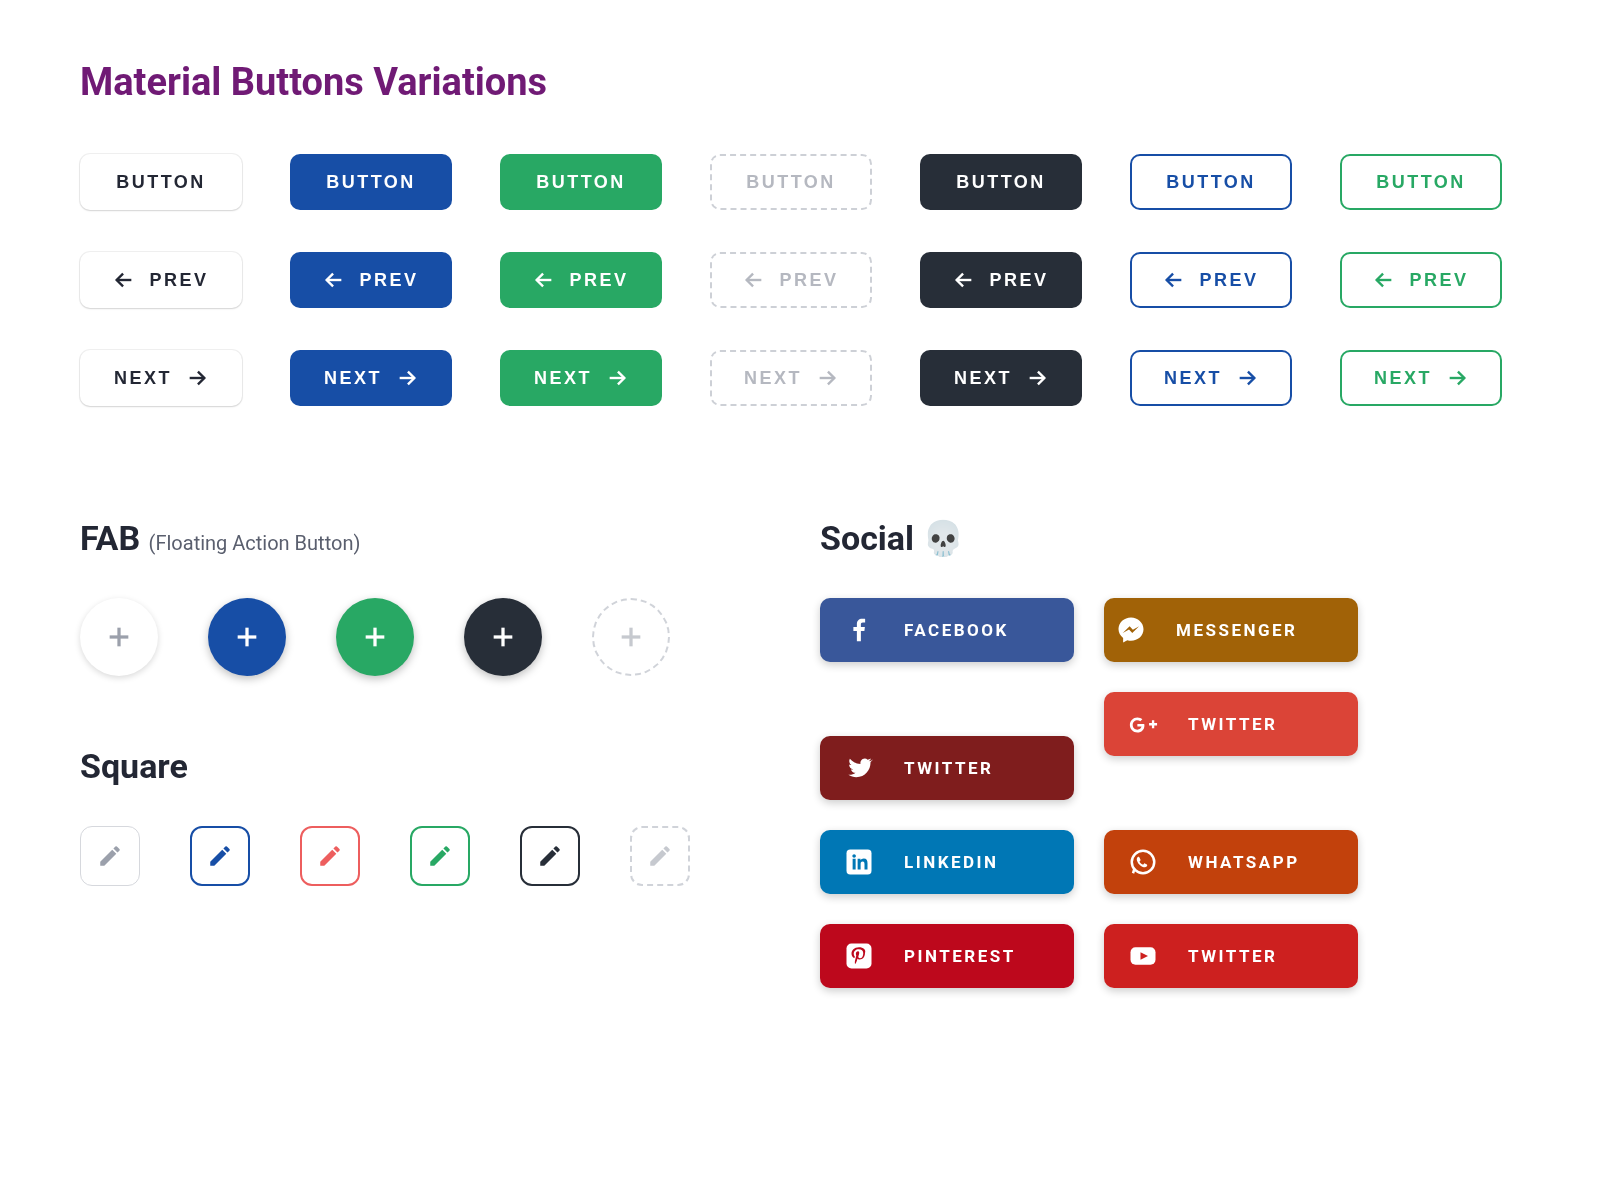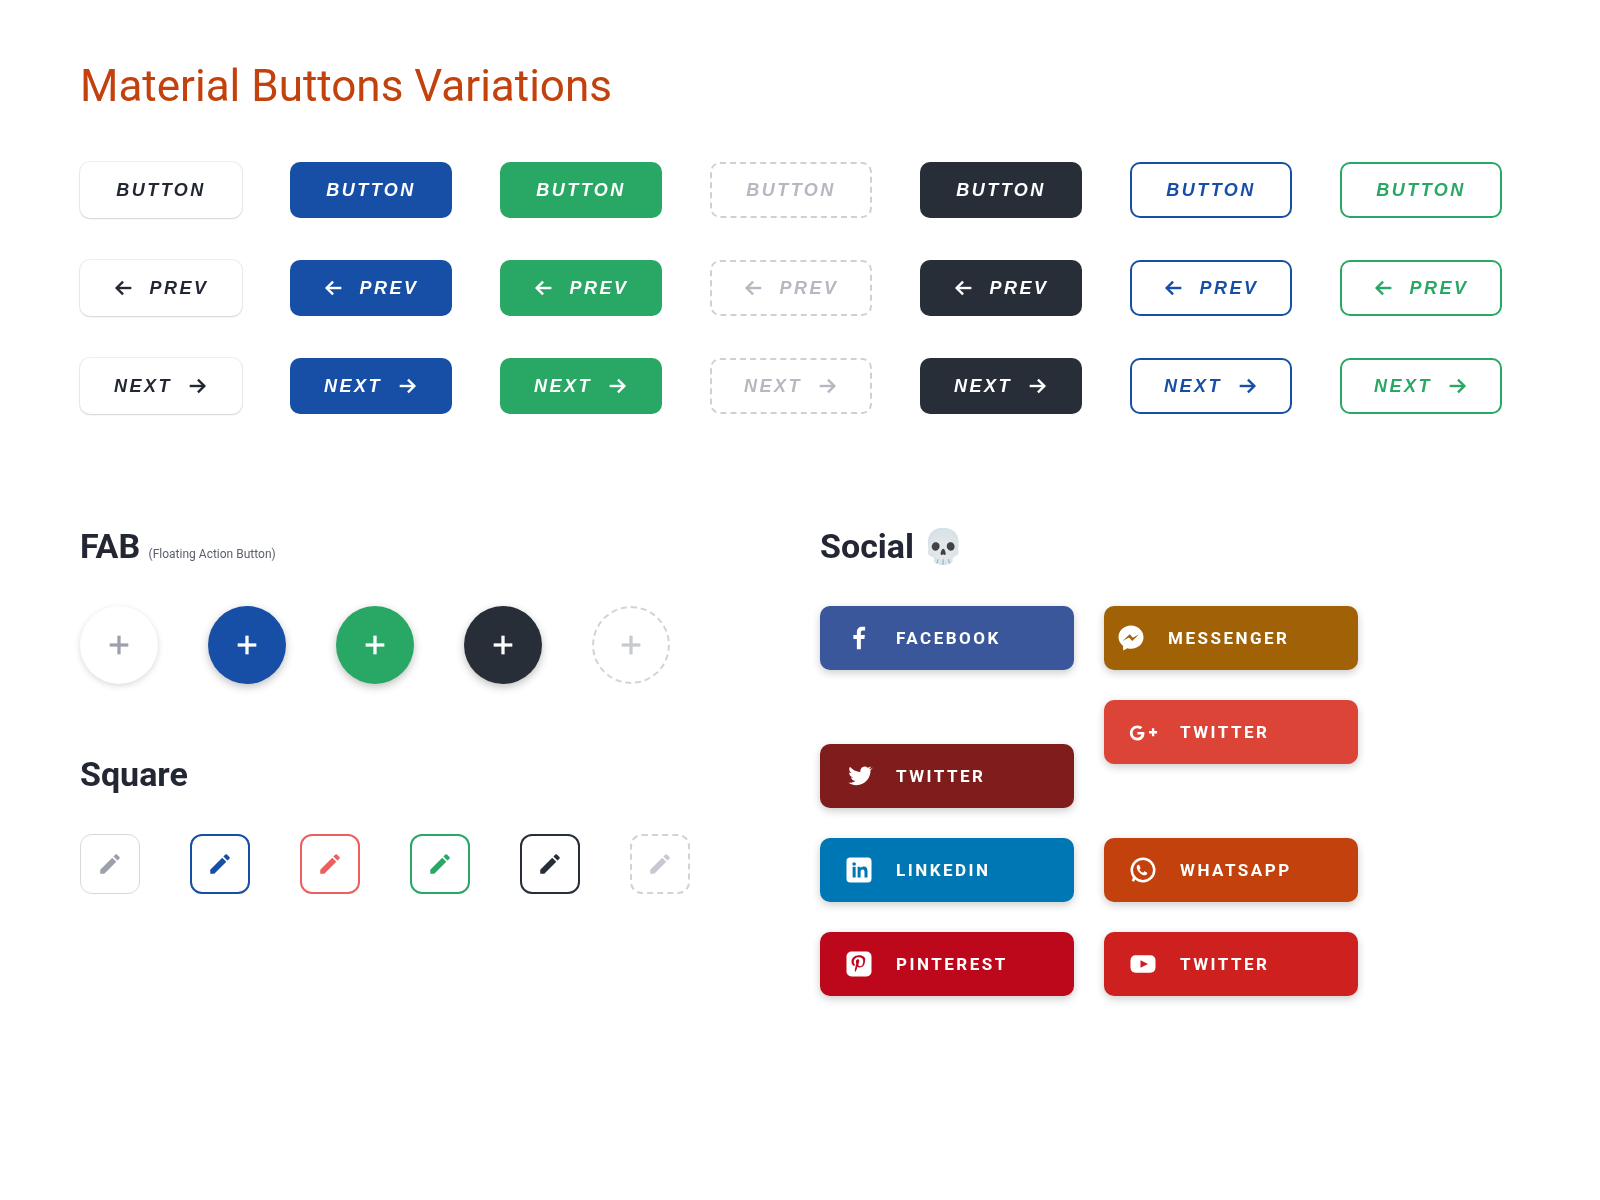--- a/index.html
+++ b/index.html
@@ -6,33 +6,33 @@
   body {
     margin: 0;
     padding: 60px 80px;
     font-family: -apple-system, BlinkMacSystemFont, "Segoe UI", Roboto, Helvetica, Arial, sans-serif;
     background: #fff;
     color: #232734;
     width: 1600px;
     overflow: hidden;
   }
   h1 {
-    font-size: 44px;
-    font-weight: 400;
-    color: #c2410c;
+    font-size: 38px;
+    font-weight: 700;
+    color: #701a75;
     margin: 0 0 50px;
   }
   h2 {
     font-size: 34px;
     font-weight: 700;
     color: #232734;
     margin: 70px 0 40px;
   }
   h2 .sub {
-    font-size: 12px;
+    font-size: 20px;
     font-weight: 400;
     color: #5a5f6e;
   }
 
   .row {
     display: flex;
     gap: 48px;
     margin-bottom: 42px;
   }
 
@@ -45,21 +45,20 @@
     display: inline-flex;
     align-items: center;
     justify-content: center;
     gap: 14px;
     font-size: 18px;
     font-weight: 700;
     letter-spacing: 2.5px;
     cursor: pointer;
     white-space: nowrap;
     border: none;
-    font-style: italic;
   }
 
   .default  { background:#fff; color:#232734; box-shadow:0 1px 2px rgba(0,0,0,.12), 0 0 0 1px rgba(0,0,0,.06); }
   .primary  { background:#174EA6; color:#fff; }
   .success  { background:#28A864; color:#fff; }
   .dashed   { background:#fff; color:#B5B8C0; border:2px dashed #CDD0D6; }
   .dark     { background:#272E38; color:#fff; }
   .out-blue { background:#fff; color:#174EA6; border:2px solid #174EA6; }
   .out-green{ background:#fff; color:#28A864; border:2px solid #28A864; }
 
@@ -100,21 +99,21 @@
   .col { flex:0 0 auto; }
 
   
   .social-grid {
     display:grid;
     grid-template-columns: 254px 254px;
     gap: 30px 30px;
   }
   .social {
     height:64px; border-radius:10px;
-    display:flex; align-items:center; gap:22px;
+    display:flex; align-items:center; gap:30px;
     padding:0 24px; color:#fff; font-weight:700;
     letter-spacing:2.5px; font-size:17px;
     box-shadow:0 3px 8px rgba(0,0,0,.2);
     cursor:pointer;
   }
   .social .ic { width:30px; height:30px; flex:none; display:flex; align-items:center; justify-content:center; }
   .social .ic svg { width:100%; height:100%; }
 
   .facebook  { background:#39579A; }
   .messenger { background:#a16207;padding-left:12px; }

